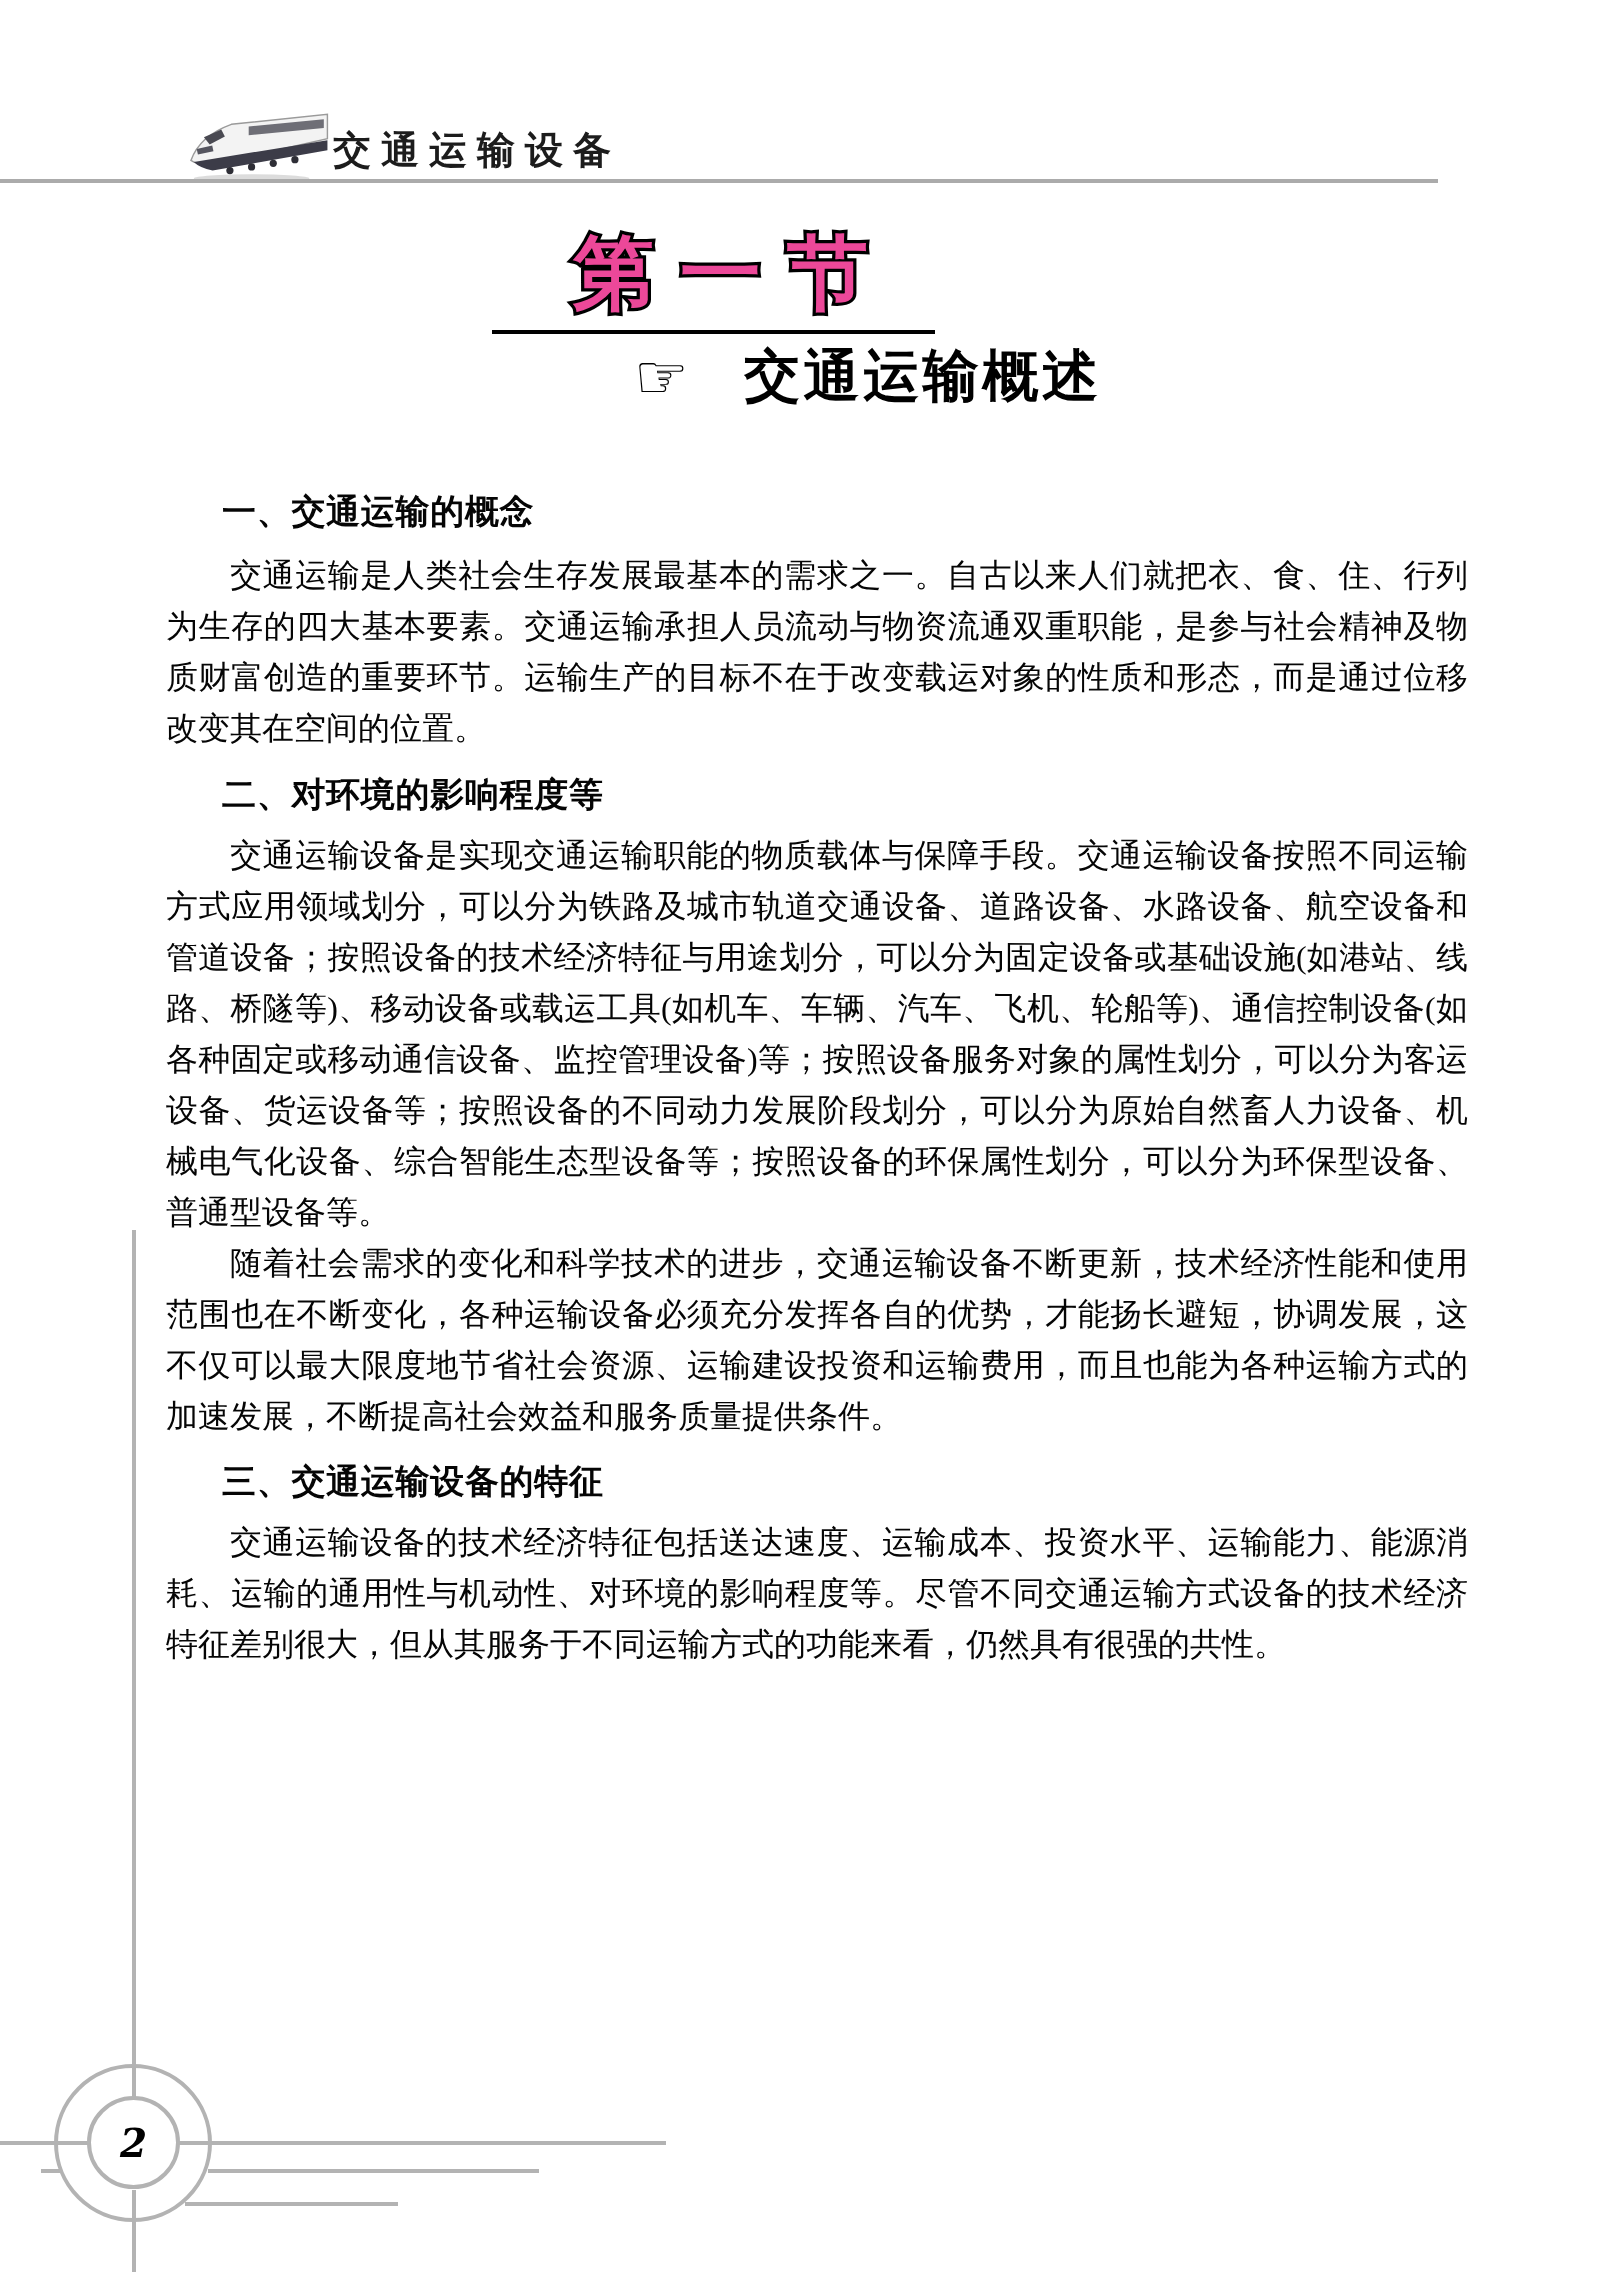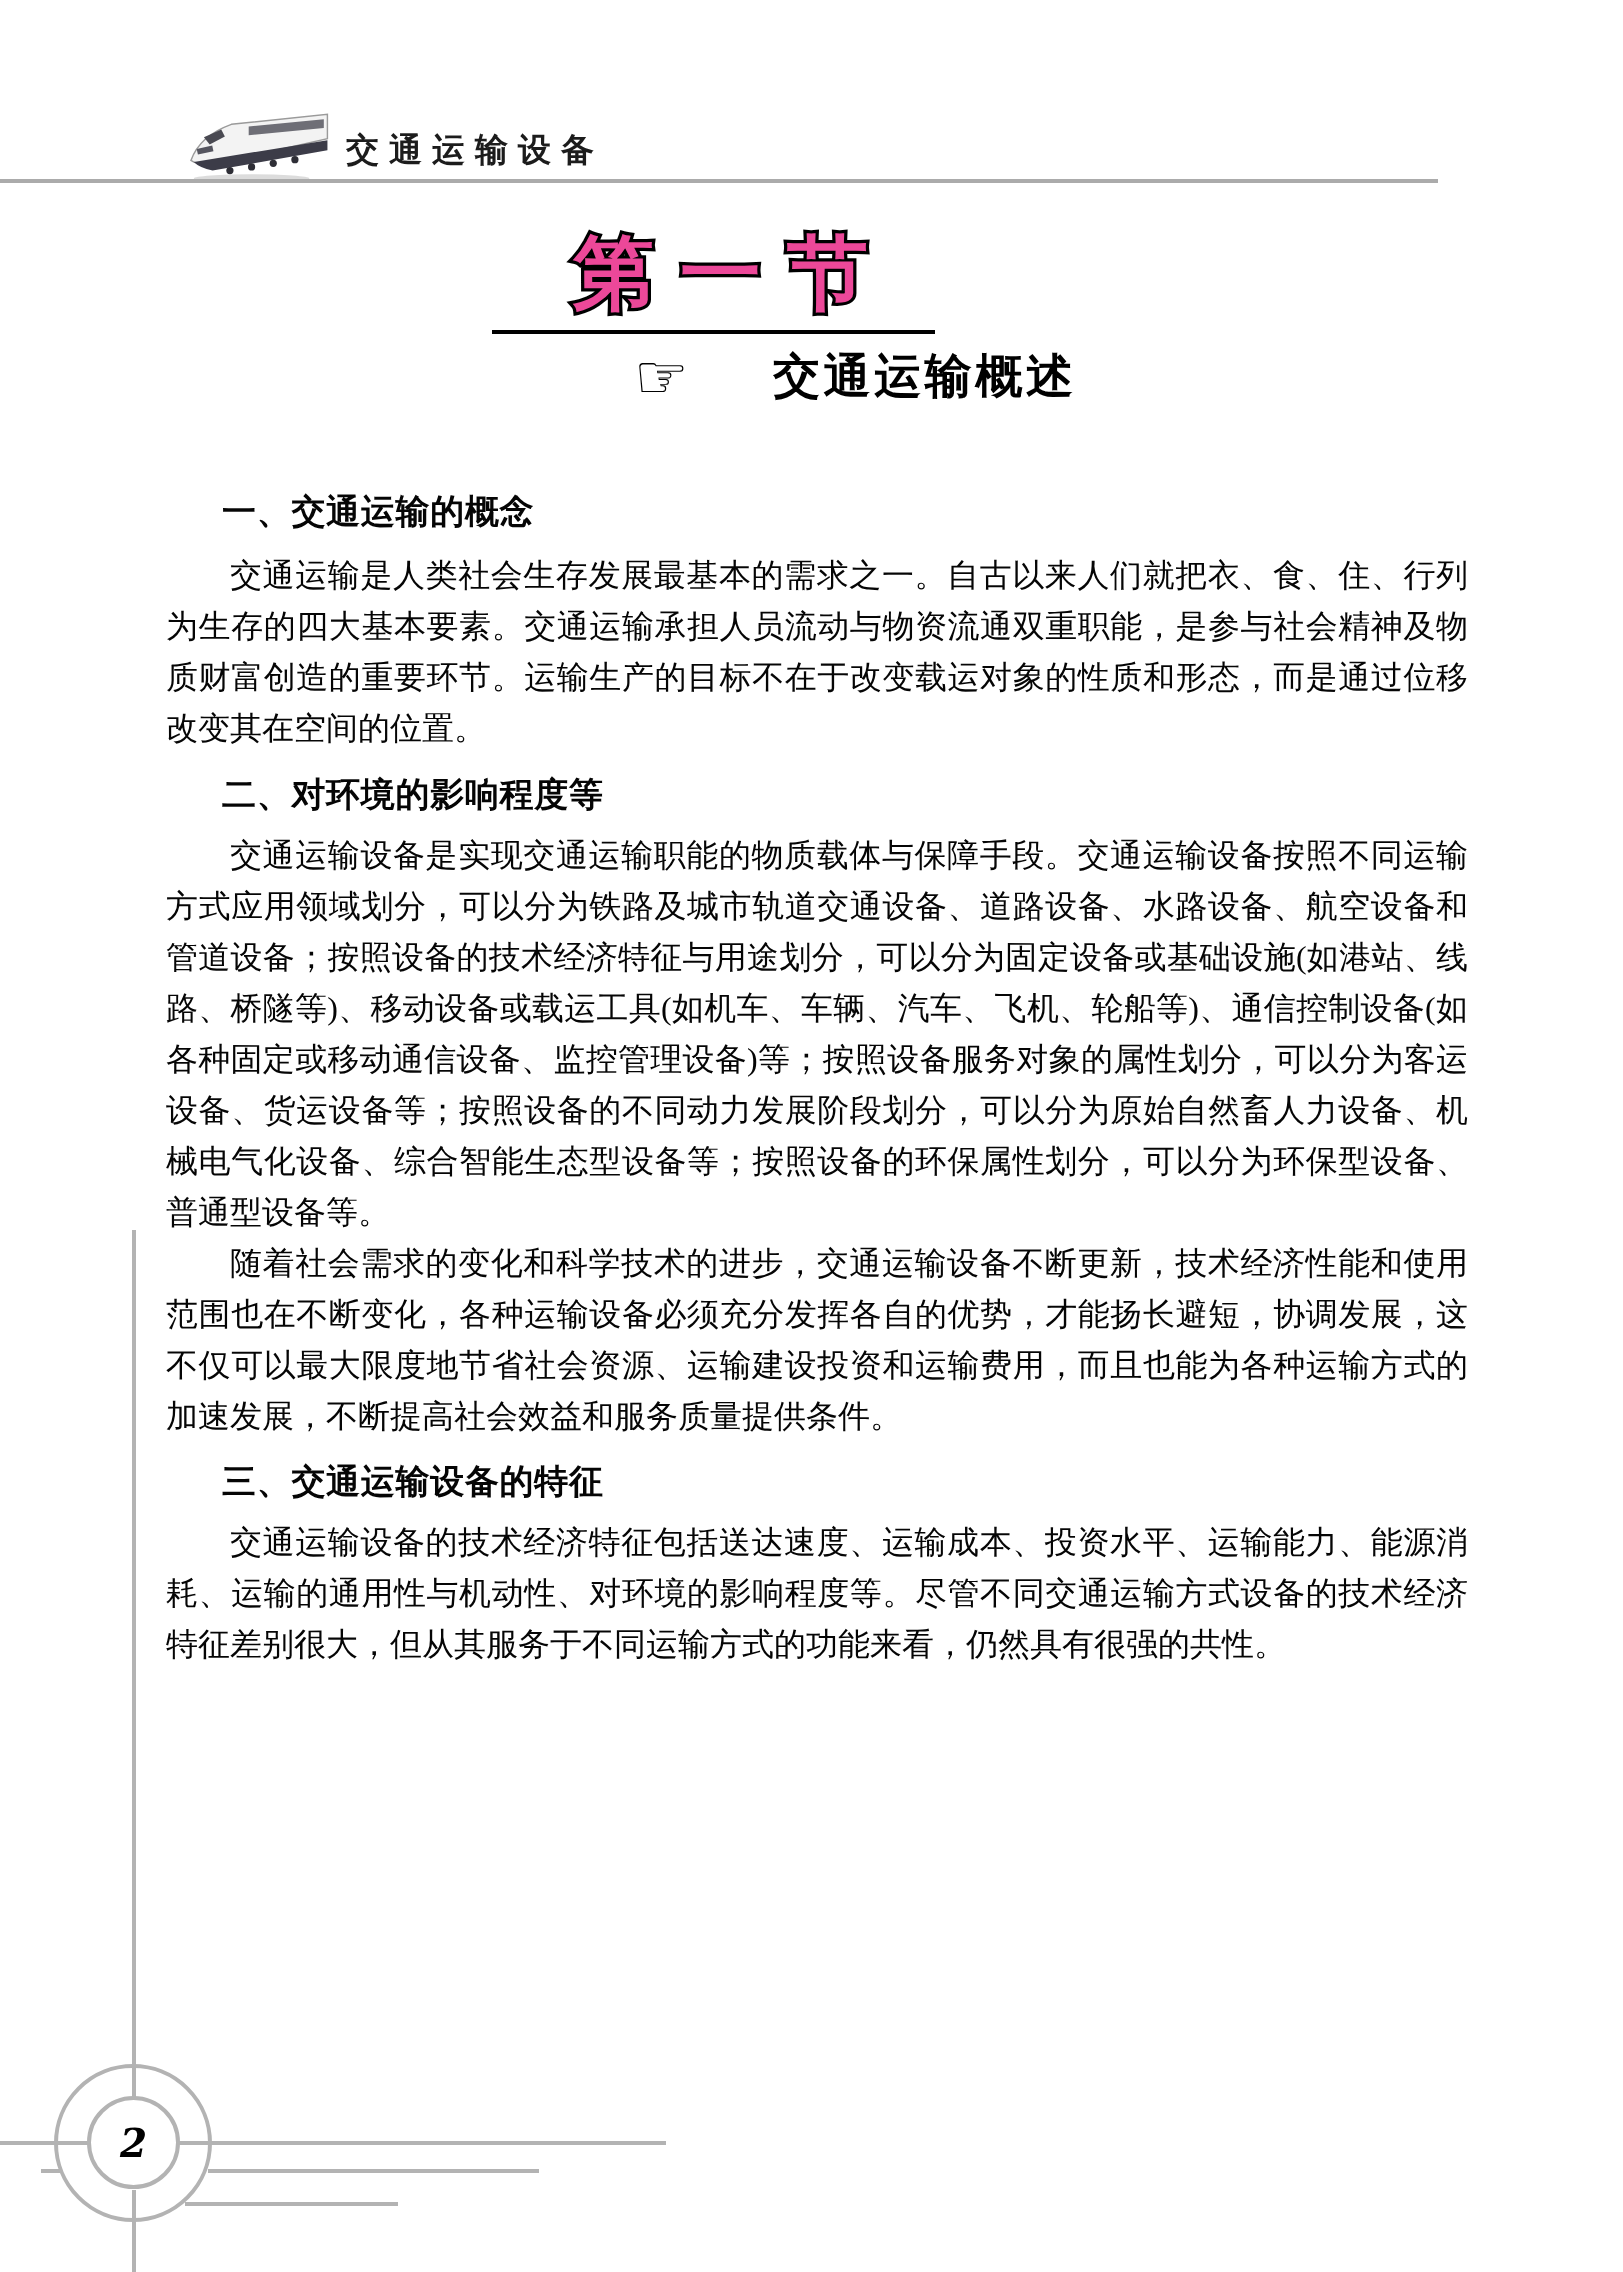--- a/index.html
+++ b/index.html
@@ -1,36 +1,36 @@
 <!DOCTYPE html>
 <html style="font-size:11.6px"><head>
 <meta charset="utf-8">
 <style>
   html,body{margin:0;padding:0;}
   body{width:1623px;height:2273px;background:#ffffff;font-family:"Liberation Serif",serif;color:#000;}
   #page{position:relative;width:1623px;height:2273px;overflow:hidden;background:#fff;}
 
   
   .hdr-logo{position:absolute;left:179px;top:107px;width:156px;height:78px;}
-  .hdr-title{position:absolute;left:346px;top:129px;font-size:33px;line-height:42px;
+  .hdr-title{position:absolute;left:333px;top:129px;font-size:38px;line-height:42px;
     font-weight:700;letter-spacing:10px;color:#1c1c1c;
     font-family:"Liberation Serif",serif;}
   .hdr-rule{position:absolute;left:0;top:179px;width:1438px;height:3.6px;background:#ababab;}
 
   
   .sec-label{position:absolute;left:573px;top:230px;font-size:81px;line-height:87px;
     font-weight:900;letter-spacing:26px;color:#ec4899;
     -webkit-text-stroke:6.5px #000;paint-order:stroke fill;
     font-family:"DejaVu Sans",sans-serif;}
   .sec-underline{position:absolute;left:492px;top:330px;width:443px;height:3.6px;background:#000;}
   .hand{position:absolute;left:634px;top:346px;font-size:61px;line-height:61px;color:#000;
     font-family:"DejaVu Sans",sans-serif;}
-  .sec-title{position:absolute;left:744px;top:339px;font-size:47px;line-height:75px;
+  .sec-title{position:absolute;left:744px;top:339px;font-size:56px;line-height:75px;
     font-weight:700;letter-spacing:3.6px;color:#000;
-    font-family:"Liberation Serif",serif;margin-left:29px;}
+    font-family:"Liberation Serif",serif;}
 
   
   .body-col{position:absolute;left:166px;top:470px;width:1302px;font-size:32px;line-height:51px;
     text-align:justify;word-break:break-all;color:#050505;}
   .body-col h2{font-size:34px;line-height:51px;font-weight:700;margin:16px;padding-left:40px;
     text-align:left;letter-spacing:0.7px;
     font-family:"Liberation Sans","DejaVu Sans",sans-serif;}
   .body-col h2.h-first{margin-bottom:13px;}
   .body-col h2.h-mid{margin-top:14.5px;margin-bottom:10px;}
   .body-col p{margin:0;text-indent:2em;}

